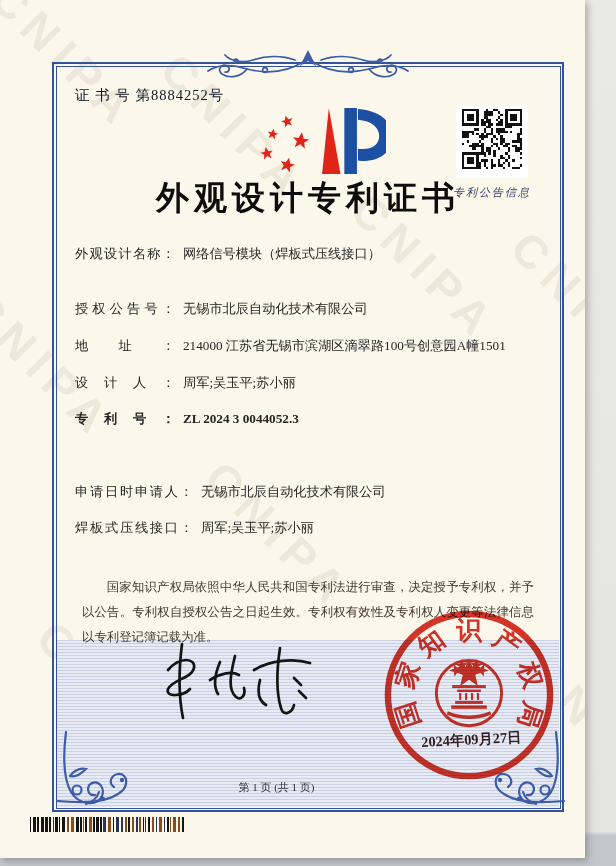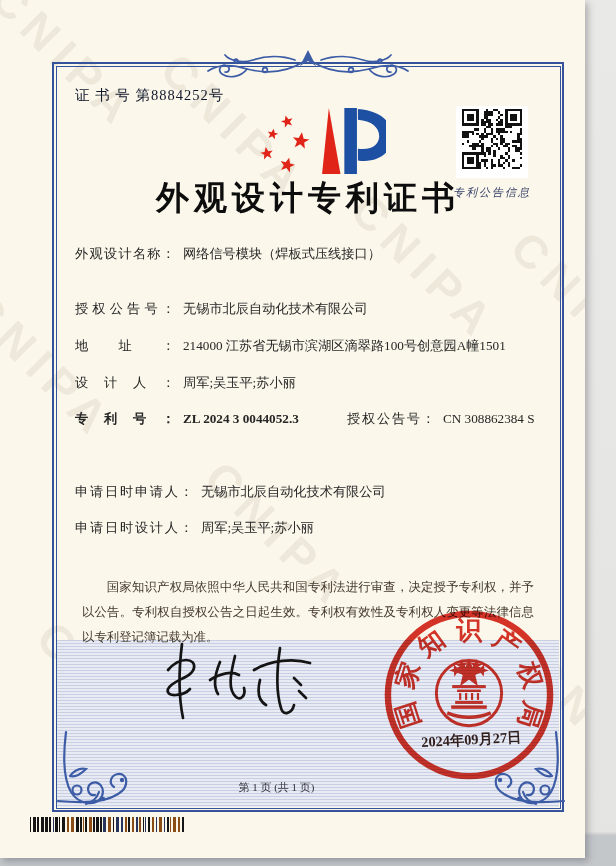--- a/index.html
+++ b/index.html
@@ -145,29 +145,28 @@
       <span class="lbl">授权公告号：</span><span class="val">无锡市北辰自动化技术有限公司</span>
     </div>
     <div class="row">
       <span class="lbl">地址：</span><span class="val">214000 江苏省无锡市滨湖区滴翠路100号创意园A幢1501</span>
     </div>
     <div class="row gap-14">
       <span class="lbl">设计人：</span><span class="val">周军;吴玉平;苏小丽</span>
     </div>
     <div class="row gap-14 cols">
       <span class="col-l"><span class="lbl">专利号：</span><span class="val">ZL 2024 3 0044052.3</span></span>
-      <span><span class="lbl2">授权公告号：</span><span class="val">CN 308862384 S</span></span>
     </div>
     <div class="row cols">
     </div>
     <div class="row gap-14">
       <span class="lbl lbl-wide">申请日时申请人：</span><span class="val">无锡市北辰自动化技术有限公司</span>
     </div>
     <div class="row">
-      <span class="lbl lbl-wide">申请日时设计人：</span><span class="val">周军;吴玉平;苏小丽</span>
+      <span class="lbl lbl-wide">焊板式压线接口：</span><span class="val">周军;吴玉平;苏小丽</span>
     </div>
   </div>
 
   <div class="notice">国家知识产权局依照中华人民共和国专利法进行审查，决定授予专利权，并予以公告。专利权自授权公告之日起生效。专利权有效性及专利权人变更等法律信息以专利登记簿记载为准。</div>
 
   <div class="band"></div>
 
   <svg class="flourish fl-bl" width="80" height="80" viewBox="0 0 80 80">
     <g stroke="#3d5ca6" stroke-width="2.2" fill="none" stroke-linecap="round">
       <path d="M10,2 C7,26 7,48 15,62 C23,75 41,77 46,66 C49,58 43,50 36,53 C30,56 31,66 39,65"></path>

